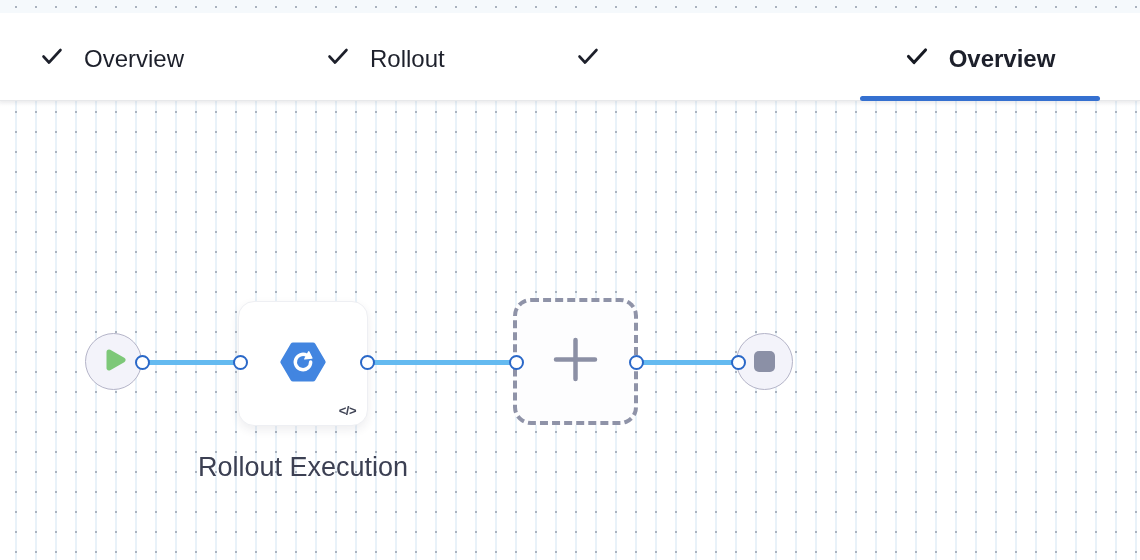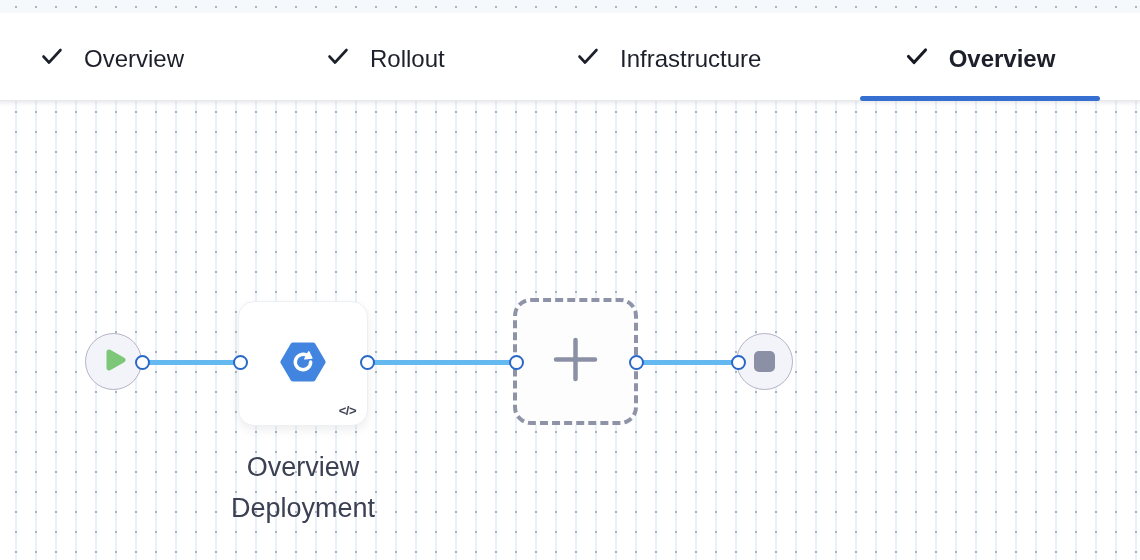--- a/index.html
+++ b/index.html
@@ -150,21 +150,20 @@
       </span>
       <span>Rollout</span>
     </div>
 
     <div class="tab tab-infrastructure">
       <span class="tab-check">
         <svg width="24" height="24" viewBox="0 0 24 24">
             <path d="M3.5 12.5 L9 18.5 L20.5 6" fill="none" stroke="#1d202b" stroke-width="2.6" stroke-linecap="round" stroke-linejoin="round"></path>
           </svg>
       </span>
-      <span>Infrastructure</span>
     </div>
 
     <div class="tab tab-execution active">
       <span class="tab-check">
         <svg width="24" height="24" viewBox="0 0 24 24">
             <path d="M3.5 12.5 L9 18.5 L20.5 6" fill="none" stroke="#171a23" stroke-width="3.1" stroke-linecap="round" stroke-linejoin="round"></path>
           </svg>
       </span>
       <span>Overview</span>
     </div>
@@ -210,16 +209,16 @@
       <span class="stop-square"></span>
     </div>
 
     <div class="port port-1"></div>
     <div class="port port-2"></div>
     <div class="port port-3"></div>
     <div class="port port-4"></div>
     <div class="port port-5"></div>
     <div class="port port-6"></div>
 
-    <div class="node-label rollout-label">Overview Deployment</div>
+    <div class="node-label rollout-label">Rollout Execution</div>
   </div>
 
 </div>
 
 </body></html>

